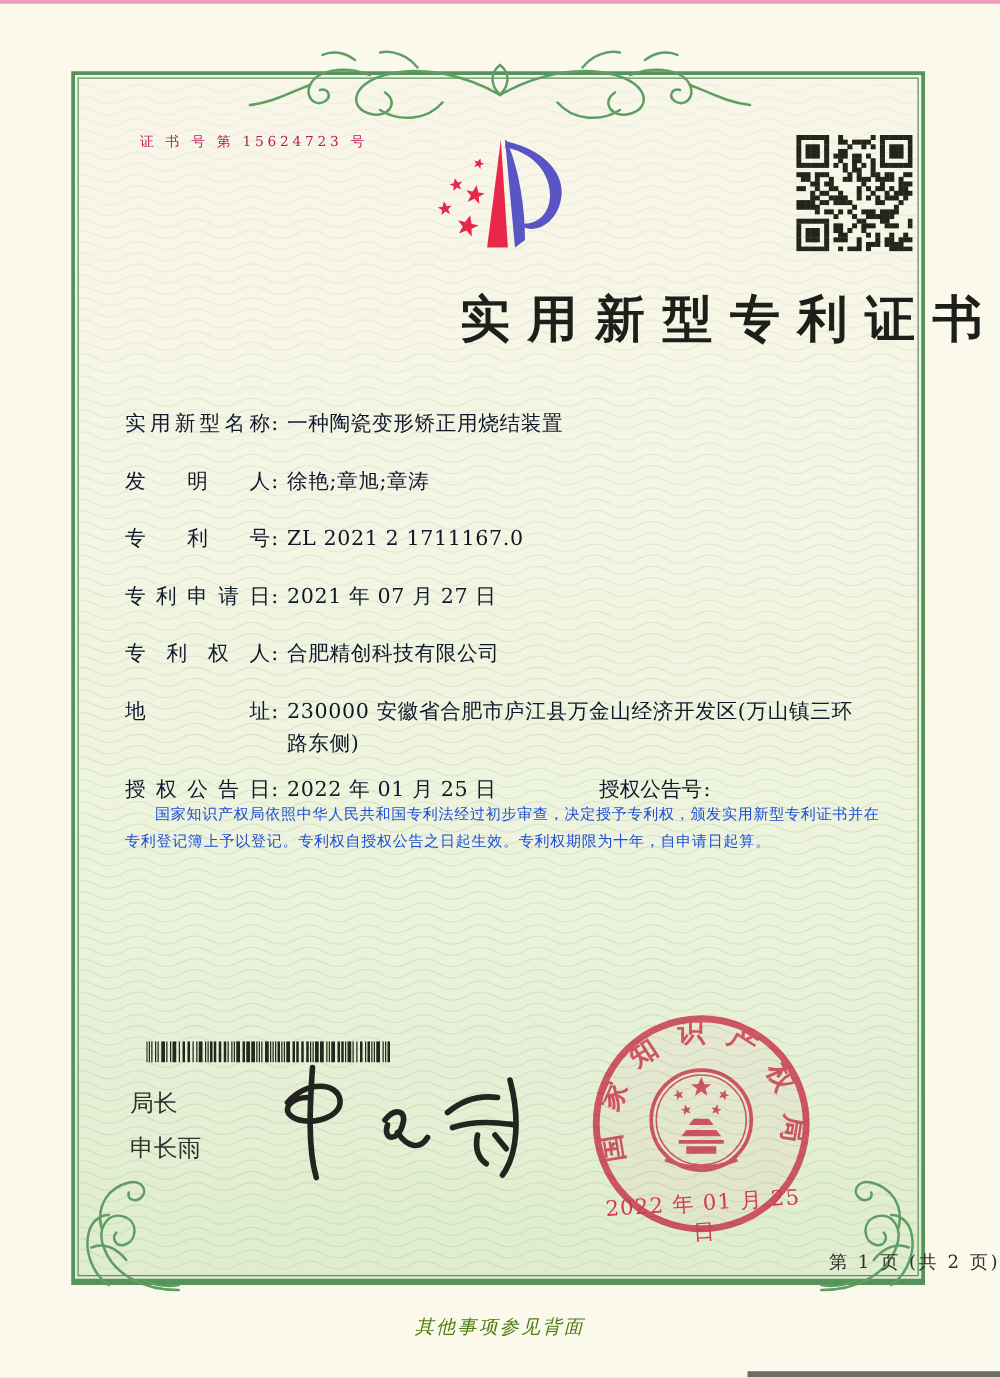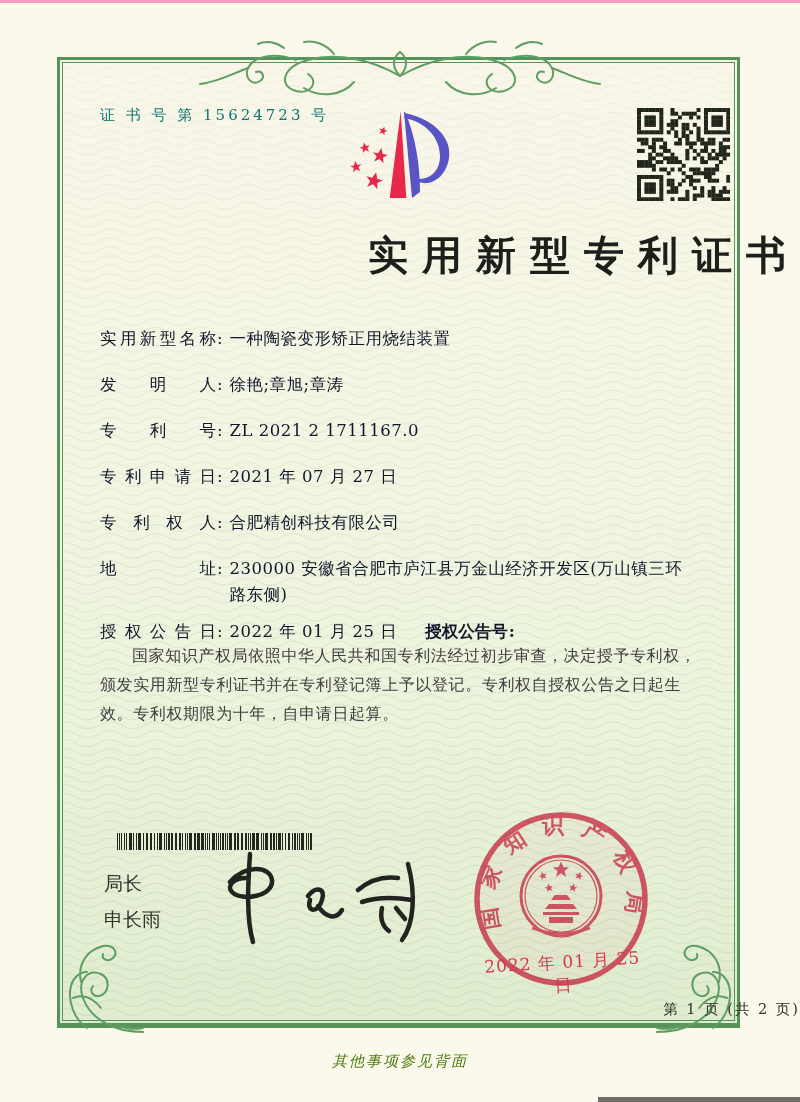--- a/index.html
+++ b/index.html
@@ -8,39 +8,39 @@
   
   .scan-top{position:absolute;left:0;top:0;width:800px;height:3px;background:#ee7fae;opacity:.75;}
   .scan-bottom{position:absolute;left:598px;top:1097px;width:202px;height:5px;background:#4a4a44;opacity:.8;}
   
   .frame{position:absolute;left:57px;top:57px;width:683px;height:971px;box-sizing:border-box;
          border:3px solid #55935a;border-bottom-width:5px;
          background:linear-gradient(180deg,#f9f6e9 0%,#f4f5e4 38%,#ecf3dc 68%,#dfeccf 100%);}
   .frame-inner{position:absolute;inset:2px;border:1px solid #55935a;}
   #waves{position:absolute;inset:0;width:100%;height:100%;}
   
-  .cert-no{position:absolute;left:100px;top:106px;font-size:15px;letter-spacing:3px;color:#0f766e;}
+  .cert-no{position:absolute;left:112px;top:106px;font-size:11px;letter-spacing:3px;color:#be185d;}
   .logo{position:absolute;left:335px;top:110px;width:132px;height:110px;}
   .qr{position:absolute;left:637px;top:108px;width:93px;height:93px;}
   .title{position:absolute;left:0;top:228px;width:800px;text-align:right;
          font-size:40px;font-weight:600;letter-spacing:14px;text-indent:14px;color:#1d1f1a;}
   
   .fields{position:absolute;left:100px;top:326px;width:612px;font-size:16.5px;color:#0f172a;}
   .frow{margin-bottom:20px;line-height:26px;display:flex;align-items:flex-start;}
   .frow.addr{margin-bottom:11px;}
   .lbl{display:inline-block;width:116px;flex:0 0 116px;text-align:justify;text-align-last:justify;}
   .lbl2{display:inline-block;}
   .colon{margin:0 7px 0 1px;}
   .val{letter-spacing:.5px;}
   .addr .val{max-width:462px;}
   .pair{display:flex;}
-  .pair2{margin-left:28px;font-weight:bold;}
-  
-  .paras{position:absolute;left:100px;top:641px;width:606px;font-size:16px;line-height:1.82;
-         color:#404040;letter-spacing:.6px;}
+  .pair2{margin-left:82px;}
+  
+  .paras{position:absolute;left:100px;top:641px;width:606px;font-size:12px;line-height:1.82;
+         color:#1d4ed8;letter-spacing:.6px;}
   .paras p{margin:0;text-indent:2em;}
   
   .barcode{position:absolute;left:117px;top:833px;width:198px;height:17px;}
   
   .director{position:absolute;left:104px;top:874px;font-family:"DejaVu Sans","Liberation Sans",sans-serif;
             font-size:19px;color:#2f312b;line-height:1;}
   .director .name{margin-top:17px;}
   .signature{position:absolute;left:212px;top:838px;width:240px;height:118px;}
   
   .seal{position:absolute;left:472px;top:810px;width:178px;height:178px;mix-blend-mode:multiply;opacity:.95;}

